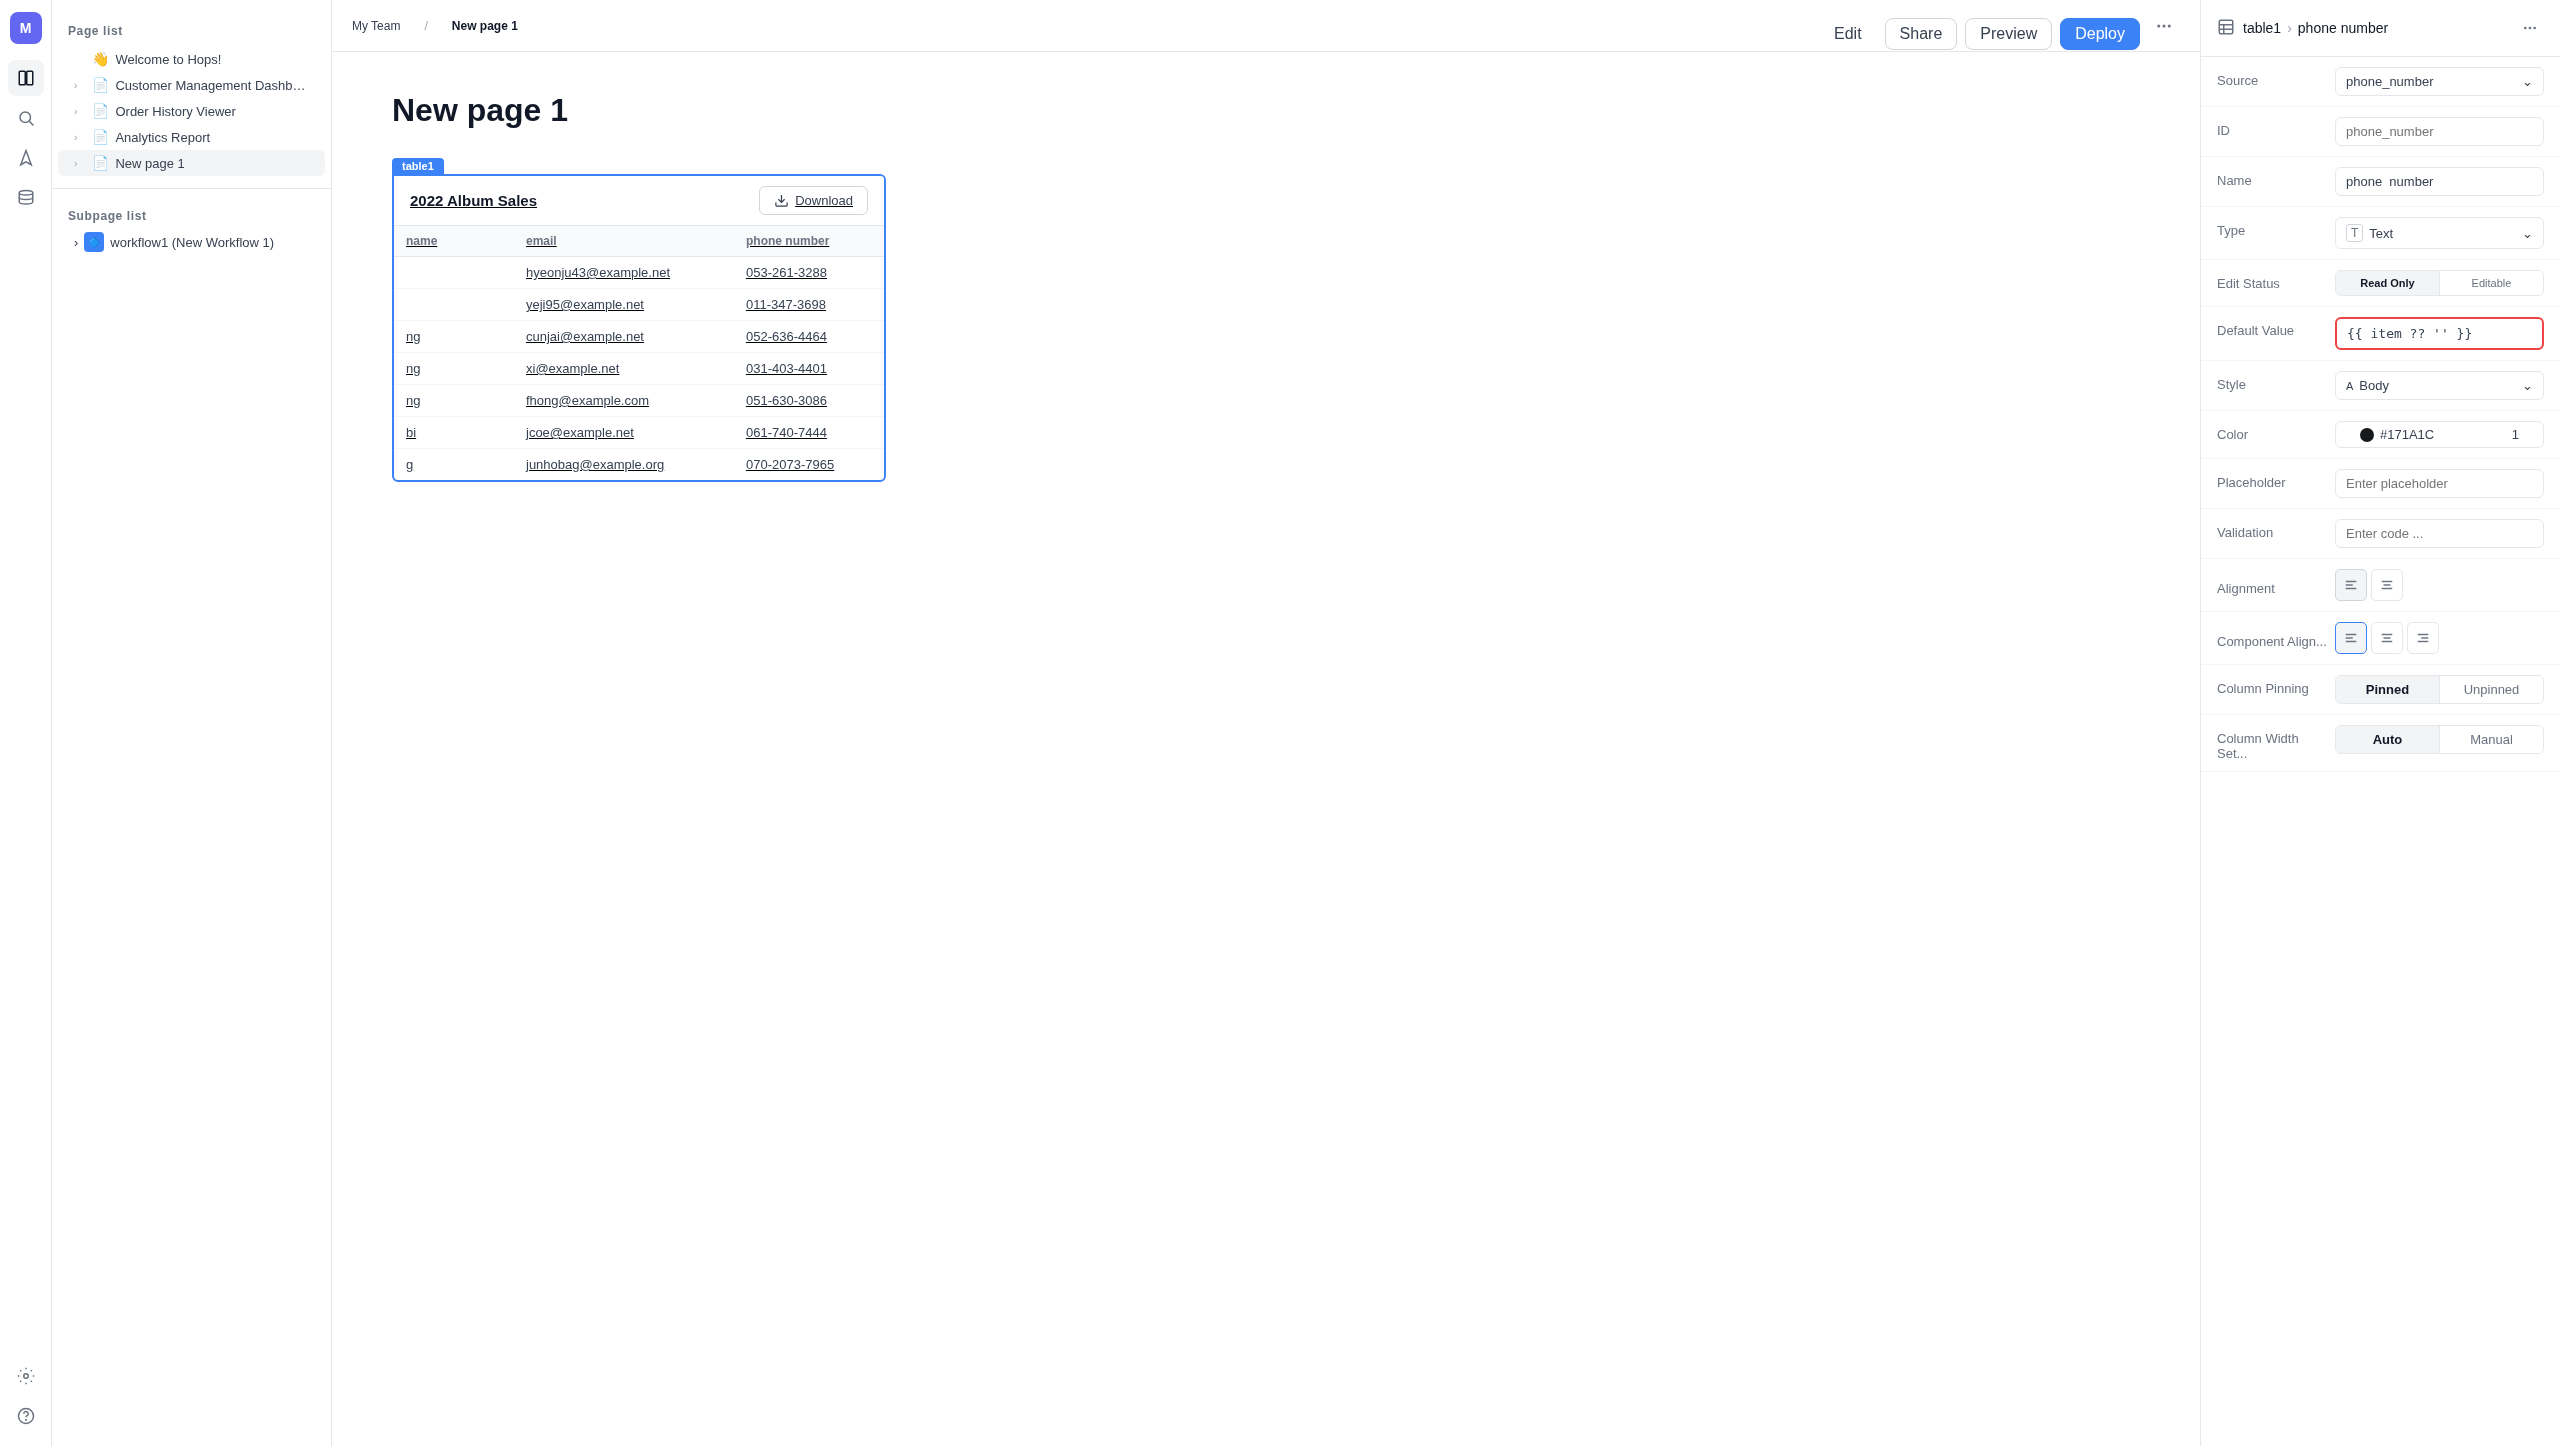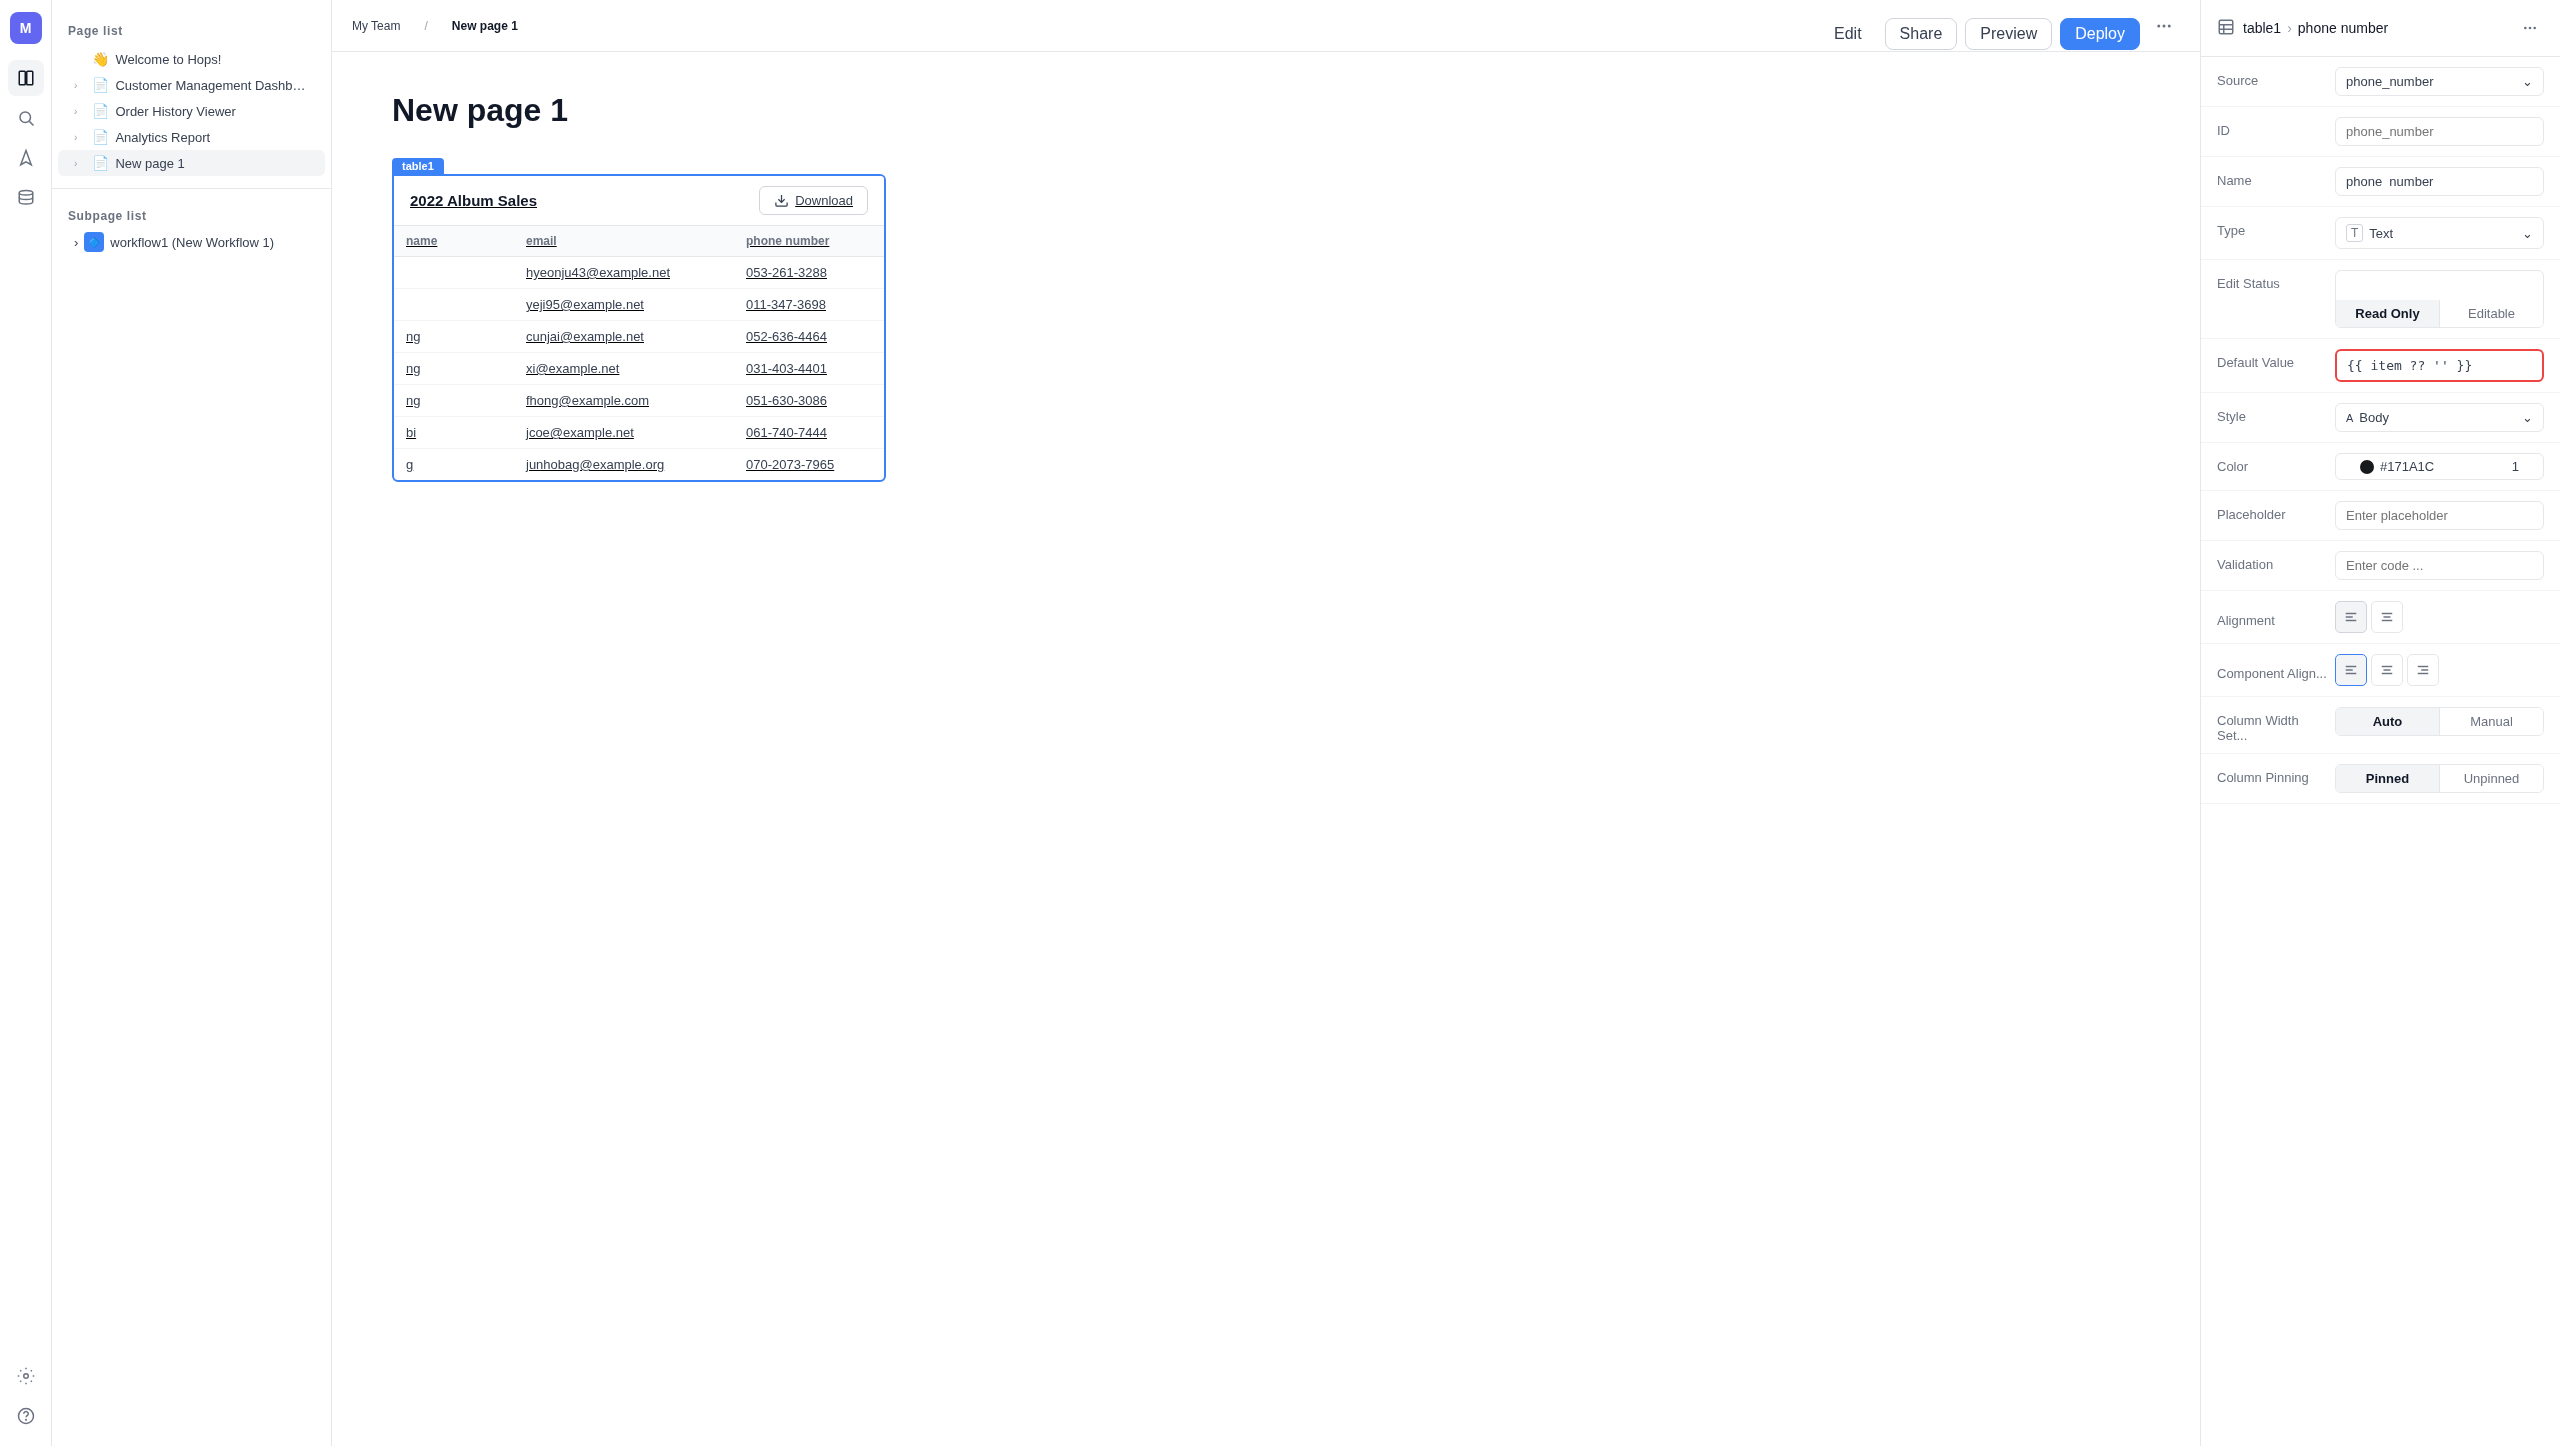--- a/index.html
+++ b/index.html
@@ -272,29 +272,28 @@
     .toggle-group {
       display: flex;
       border: 1px solid #e5e7eb;
       border-radius: 6px;
       overflow: hidden;
       width: 100%;
     }
     .toggle-btn {
       flex: 1;
       padding: 6px 10px;
-      font-size: 13px;
+      font-size: 11px;
       font-weight: 500;
       text-align: center;
       cursor: pointer;
       color: #6b7280;
       background: #fff;
       border: none;
       outline: none;
-      margin-top: 29px;
     }
     .toggle-btn.active {
       background: #f3f4f6;
       color: #111827;
       font-weight: 600;
     }
     .toggle-btn:not(:last-child) { border-right: 1px solid #e5e7eb; }
 
     .default-value-input {
       width: 100%;
@@ -736,31 +735,31 @@
         <svg width="14" height="14" viewBox="0 0 24 24" fill="none" stroke="currentColor" stroke-width="2.5">
             <line x1="3" y1="6" x2="21" y2="6"></line>
             <line x1="9" y1="12" x2="21" y2="12"></line>
             <line x1="3" y1="18" x2="21" y2="18"></line>
           </svg>
       </div>
     </div>
   </div>
 
   <div class="prop-row">
+    <div class="prop-label">Column Pinning</div>
+    <div class="prop-value">
+      <div class="toggle-group-2">
+        <button class="toggle-btn-2 active">Pinned</button>
+        <button class="toggle-btn-2">Unpinned</button>
+      </div>
+    </div>
+  </div>
+
+  <div class="prop-row">
     <div class="prop-label">Column Width Set...</div>
     <div class="prop-value">
       <div class="toggle-group-2">
         <button class="toggle-btn-2 active">Auto</button>
         <button class="toggle-btn-2">Manual</button>
       </div>
     </div>
   </div>
-
-  <div class="prop-row">
-    <div class="prop-label">Column Pinning</div>
-    <div class="prop-value">
-      <div class="toggle-group-2">
-        <button class="toggle-btn-2 active">Pinned</button>
-        <button class="toggle-btn-2">Unpinned</button>
-      </div>
-    </div>
-  </div>
 </div>
 
 </body></html>

